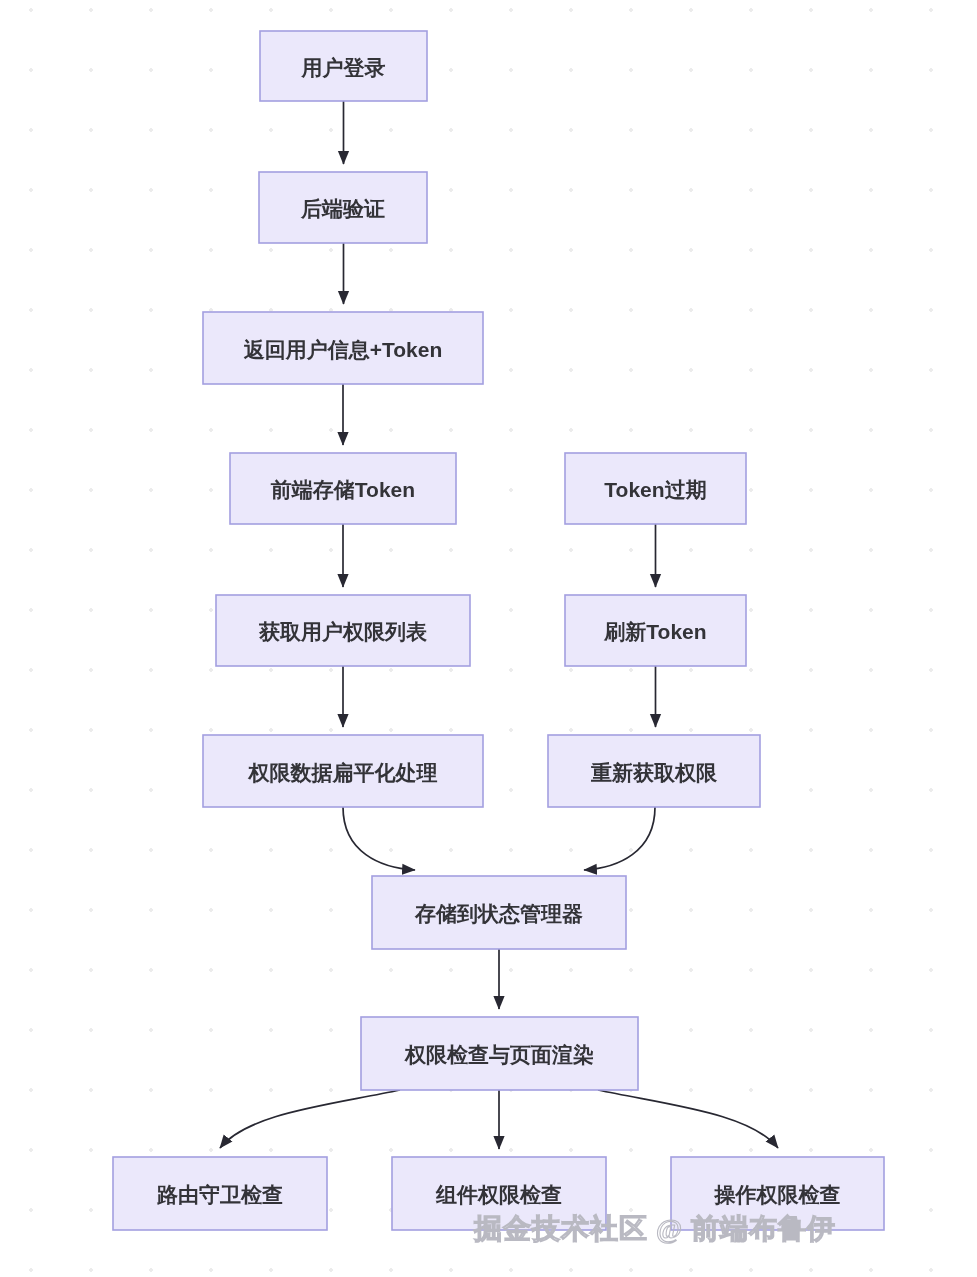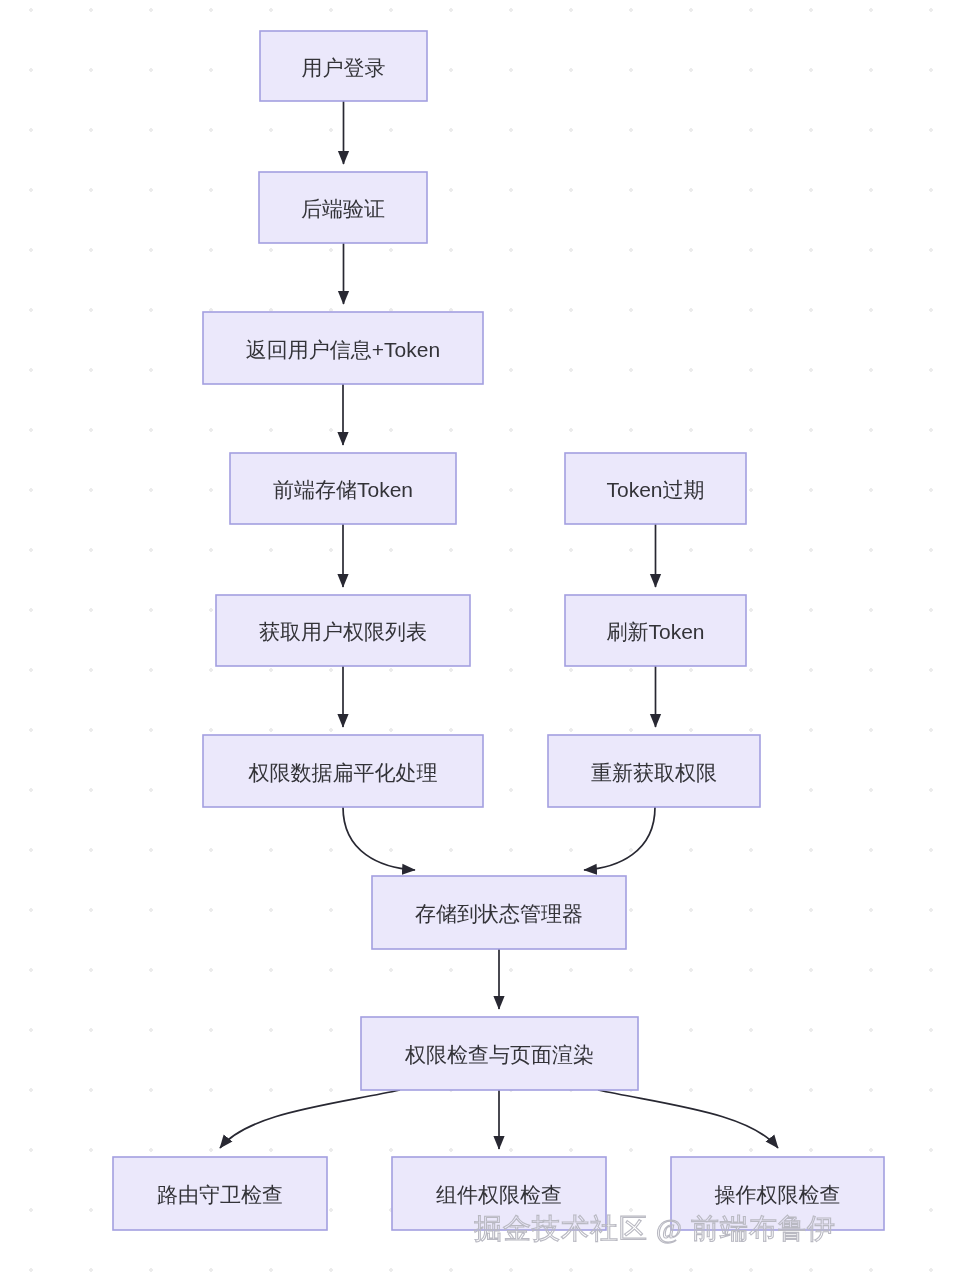--- a/index.html
+++ b/index.html
@@ -12,20 +12,21 @@
   }
   #canvas {
     position: relative;
     width: 977px;
     height: 1277px;
     overflow: hidden;
     background-color: #ffffff;
     background-image: radial-gradient(#ececec 1.6px, transparent 1.7px);
     background-size: 60px 60px;
     background-position: 1px 40px;
+    font-weight: bold;
   }
   #flow-svg {
     position: absolute;
     left: 0;
     top: 0;
     width: 977px;
     height: 1277px;
   }
   .node-rect {
     fill: #ebe8fb;

